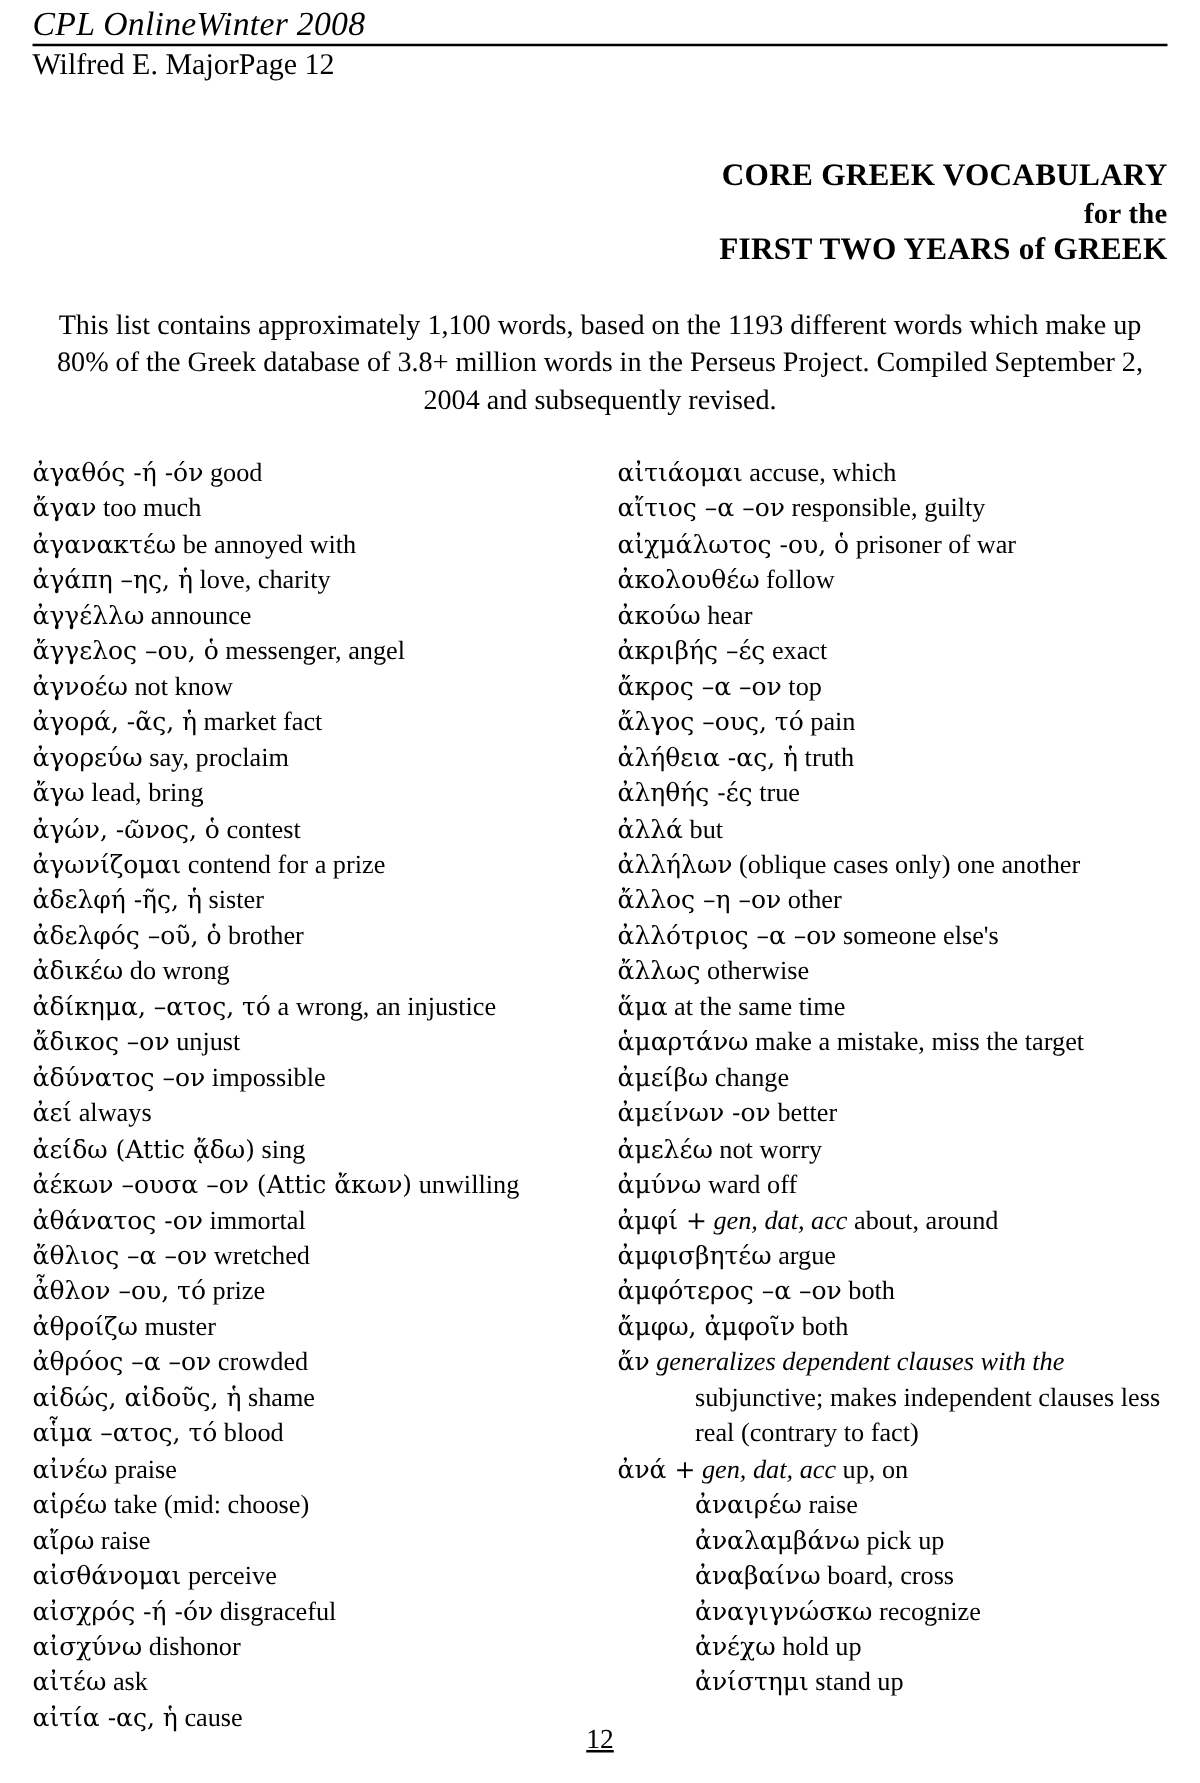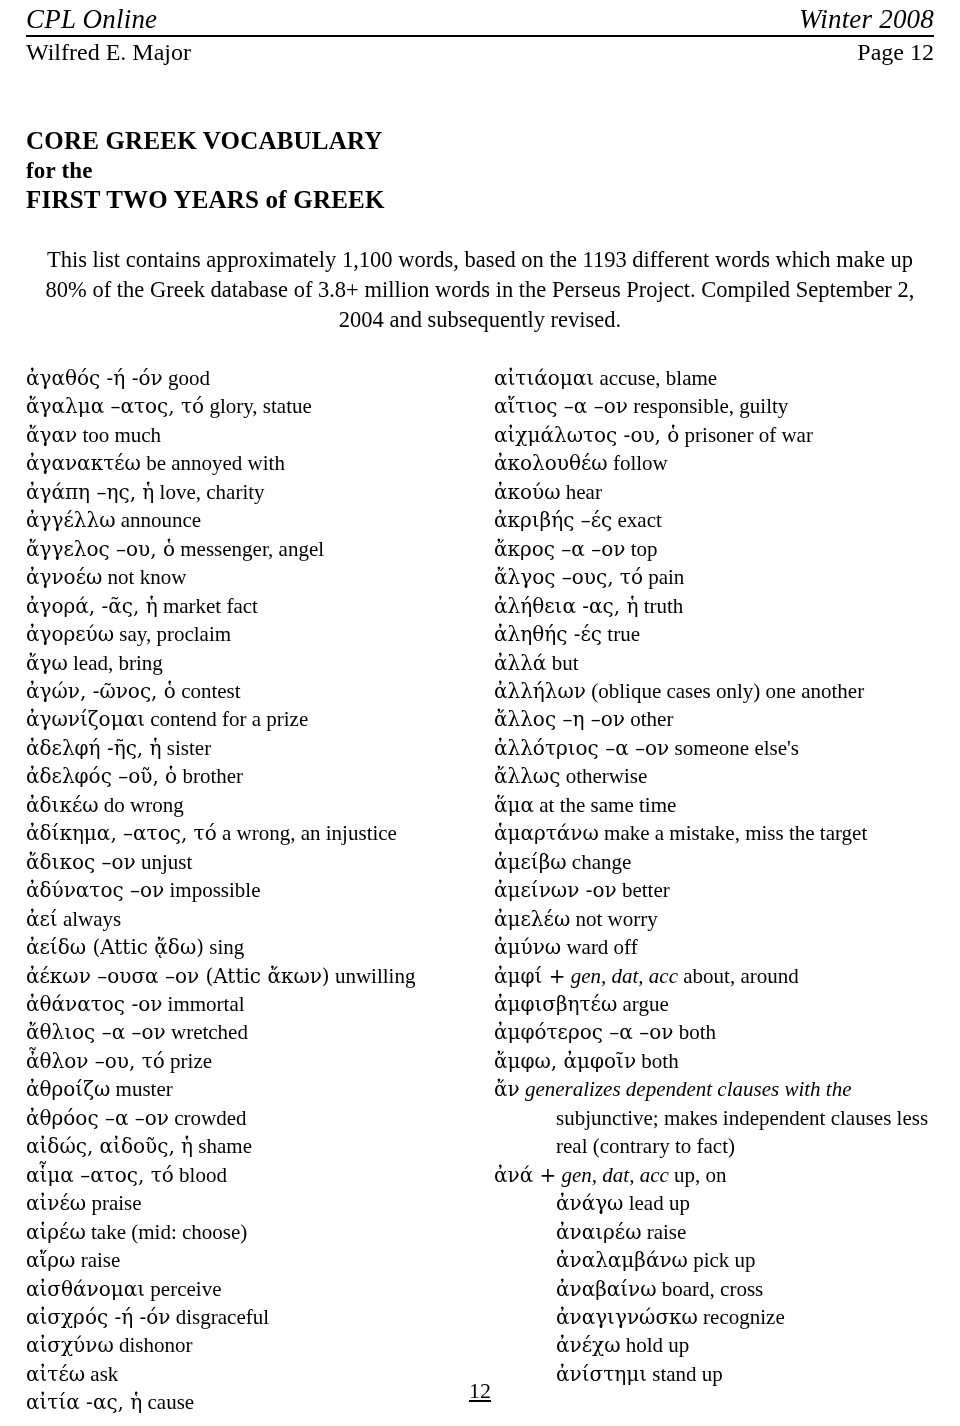--- a/index.html
+++ b/index.html
@@ -25,42 +25,41 @@
     padding: 0 26px;
   }
 
   
   .runhead {
     position: relative;
     padding-top: 4px;
   }
   .runhead-row {
     display: flex;
-    justify-content: space-between;
     align-items: baseline;
     line-height: 1.12;
   }
   .runhead-row.top {
     font-style: italic;
     font-size: 27px;
     font-weight: 400;
     letter-spacing: 0.2px;
   }
   .runhead-rule {
     border-bottom: 2px solid #000;
     margin: 1px 0 2px 0;
     height: 0;
   }
   .runhead-row.bottom {
     font-size: 24px;
   }
 
   
   .title-block {
-    text-align: left;
+    text-align: right;
     font-weight: bold;
     margin-top: 60px;
     line-height: 1.22;
   }
   .title-line {
     font-size: 25px;
     letter-spacing: 0.2px;
   }
   .title-line.small {
     font-size: 23px;
@@ -145,21 +144,20 @@
     <div class="title-line">CORE GREEK VOCABULARY</div>
     <div class="title-line small">for the</div>
     <div class="title-line">FIRST TWO YEARS of GREEK</div>
   </div>
 
   <div class="intro">This list contains approximately 1,100 words, based on the 1193 different words which make up 80% of the Greek database of 3.8+ million words in the Perseus Project. Compiled September 2, 2004 and subsequently revised.</div>
 
   <div class="columns">
     <div class="col left" id="col-left">
         <div class="entry"><span class="gk">ἀγαθός -ή -όν</span> <span class="en">good</span></div>
-        <div class="entry"><span class="gk">ἄγαλμα –ατος, τό</span> <span class="en">glory, statue</span></div>
         <div class="entry"><span class="gk">ἄγαν</span> <span class="en">too much</span></div>
         <div class="entry"><span class="gk">ἀγανακτέω</span> <span class="en">be annoyed with</span></div>
         <div class="entry"><span class="gk">ἀγάπη –ης, ἡ</span> <span class="en">love, charity</span></div>
         <div class="entry"><span class="gk">ἀγγέλλω</span> <span class="en">announce</span></div>
         <div class="entry"><span class="gk">ἄγγελος –ου, ὁ</span> <span class="en">messenger, angel</span></div>
         <div class="entry"><span class="gk">ἀγνοέω</span> <span class="en">not know</span></div>
         <div class="entry"><span class="gk">ἀγορά, -ᾶς, ἡ</span> <span class="en">market fact</span></div>
         <div class="entry"><span class="gk">ἀγορεύω</span> <span class="en">say, proclaim</span></div>
         <div class="entry"><span class="gk">ἄγω</span> <span class="en">lead, bring</span></div>
         <div class="entry"><span class="gk">ἀγών, -ῶνος, ὁ</span> <span class="en">contest</span></div>
@@ -183,21 +181,21 @@
         <div class="entry"><span class="gk">αἰνέω</span> <span class="en">praise</span></div>
         <div class="entry"><span class="gk">αἱρέω</span> <span class="en">take (mid: choose)</span></div>
         <div class="entry"><span class="gk">αἴρω</span> <span class="en">raise</span></div>
         <div class="entry"><span class="gk">αἰσθάνομαι</span> <span class="en">perceive</span></div>
         <div class="entry"><span class="gk">αἰσχρός -ή -όν</span> <span class="en">disgraceful</span></div>
         <div class="entry"><span class="gk">αἰσχύνω</span> <span class="en">dishonor</span></div>
         <div class="entry"><span class="gk">αἰτέω</span> <span class="en">ask</span></div>
         <div class="entry"><span class="gk">αἰτία -ας, ἡ</span> <span class="en">cause</span></div>
       </div>
     <div class="col right" id="col-right">
-        <div class="entry"><span class="gk">αἰτιάομαι</span> <span class="en">accuse, blame</span></div>
+        <div class="entry"><span class="gk">αἰτιάομαι</span> <span class="en">accuse, which</span></div>
         <div class="entry"><span class="gk">αἴτιος –α –ον</span> <span class="en">responsible, guilty</span></div>
         <div class="entry"><span class="gk">αἰχμάλωτος -ου, ὁ</span> <span class="en">prisoner of war</span></div>
         <div class="entry"><span class="gk">ἀκολουθέω</span> <span class="en">follow</span></div>
         <div class="entry"><span class="gk">ἀκούω</span> <span class="en">hear</span></div>
         <div class="entry"><span class="gk">ἀκριβής –ές</span> <span class="en">exact</span></div>
         <div class="entry"><span class="gk">ἄκρος –α –ον</span> <span class="en">top</span></div>
         <div class="entry"><span class="gk">ἄλγος –ους, τό</span> <span class="en">pain</span></div>
         <div class="entry"><span class="gk">ἀλήθεια -ας, ἡ</span> <span class="en">truth</span></div>
         <div class="entry"><span class="gk">ἀληθής -ές</span> <span class="en">true</span></div>
         <div class="entry"><span class="gk">ἀλλά</span> <span class="en">but</span></div>
@@ -212,21 +210,20 @@
         <div class="entry"><span class="gk">ἀμελέω</span> <span class="en">not worry</span></div>
         <div class="entry"><span class="gk">ἀμύνω</span> <span class="en">ward off</span></div>
         <div class="entry"><span class="gk">ἀμφί +</span> <span class="en it">gen, dat, acc</span> <span class="en">about, around</span></div>
         <div class="entry"><span class="gk">ἀμφισβητέω</span> <span class="en">argue</span></div>
         <div class="entry"><span class="gk">ἀμφότερος –α –ον</span> <span class="en">both</span></div>
         <div class="entry"><span class="gk">ἄμφω, ἀμφοῖν</span> <span class="en">both</span></div>
         <div class="entry"><span class="gk">ἄν</span> <span class="en it">generalizes dependent clauses with the</span></div>
         <div class="entry cont en it">subjunctive; makes independent clauses less</div>
         <div class="entry cont en it">real (contrary to fact)</div>
         <div class="entry"><span class="gk">ἀνά +</span> <span class="en it">gen, dat, acc</span> <span class="en">up, on</span></div>
-        <div class="entry sub"><span class="gk">ἀνάγω</span> <span class="en">lead up</span></div>
         <div class="entry sub"><span class="gk">ἀναιρέω</span> <span class="en">raise</span></div>
         <div class="entry sub"><span class="gk">ἀναλαμβάνω</span> <span class="en">pick up</span></div>
         <div class="entry sub"><span class="gk">ἀναβαίνω</span> <span class="en">board, cross</span></div>
         <div class="entry sub"><span class="gk">ἀναγιγνώσκω</span> <span class="en">recognize</span></div>
         <div class="entry sub"><span class="gk">ἀνέχω</span> <span class="en">hold up</span></div>
         <div class="entry sub"><span class="gk">ἀνίστημι</span> <span class="en">stand up</span></div>
       </div>
   </div>
 
   <div class="footer">

